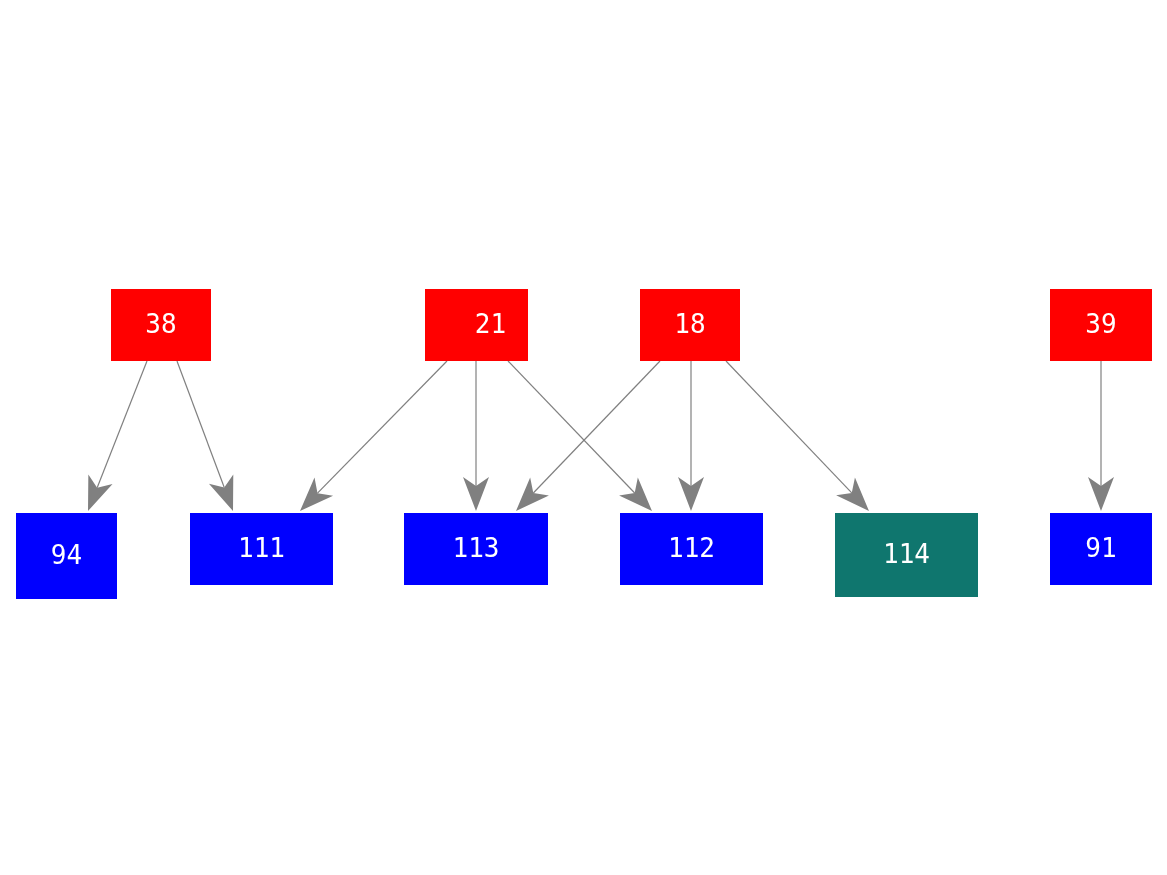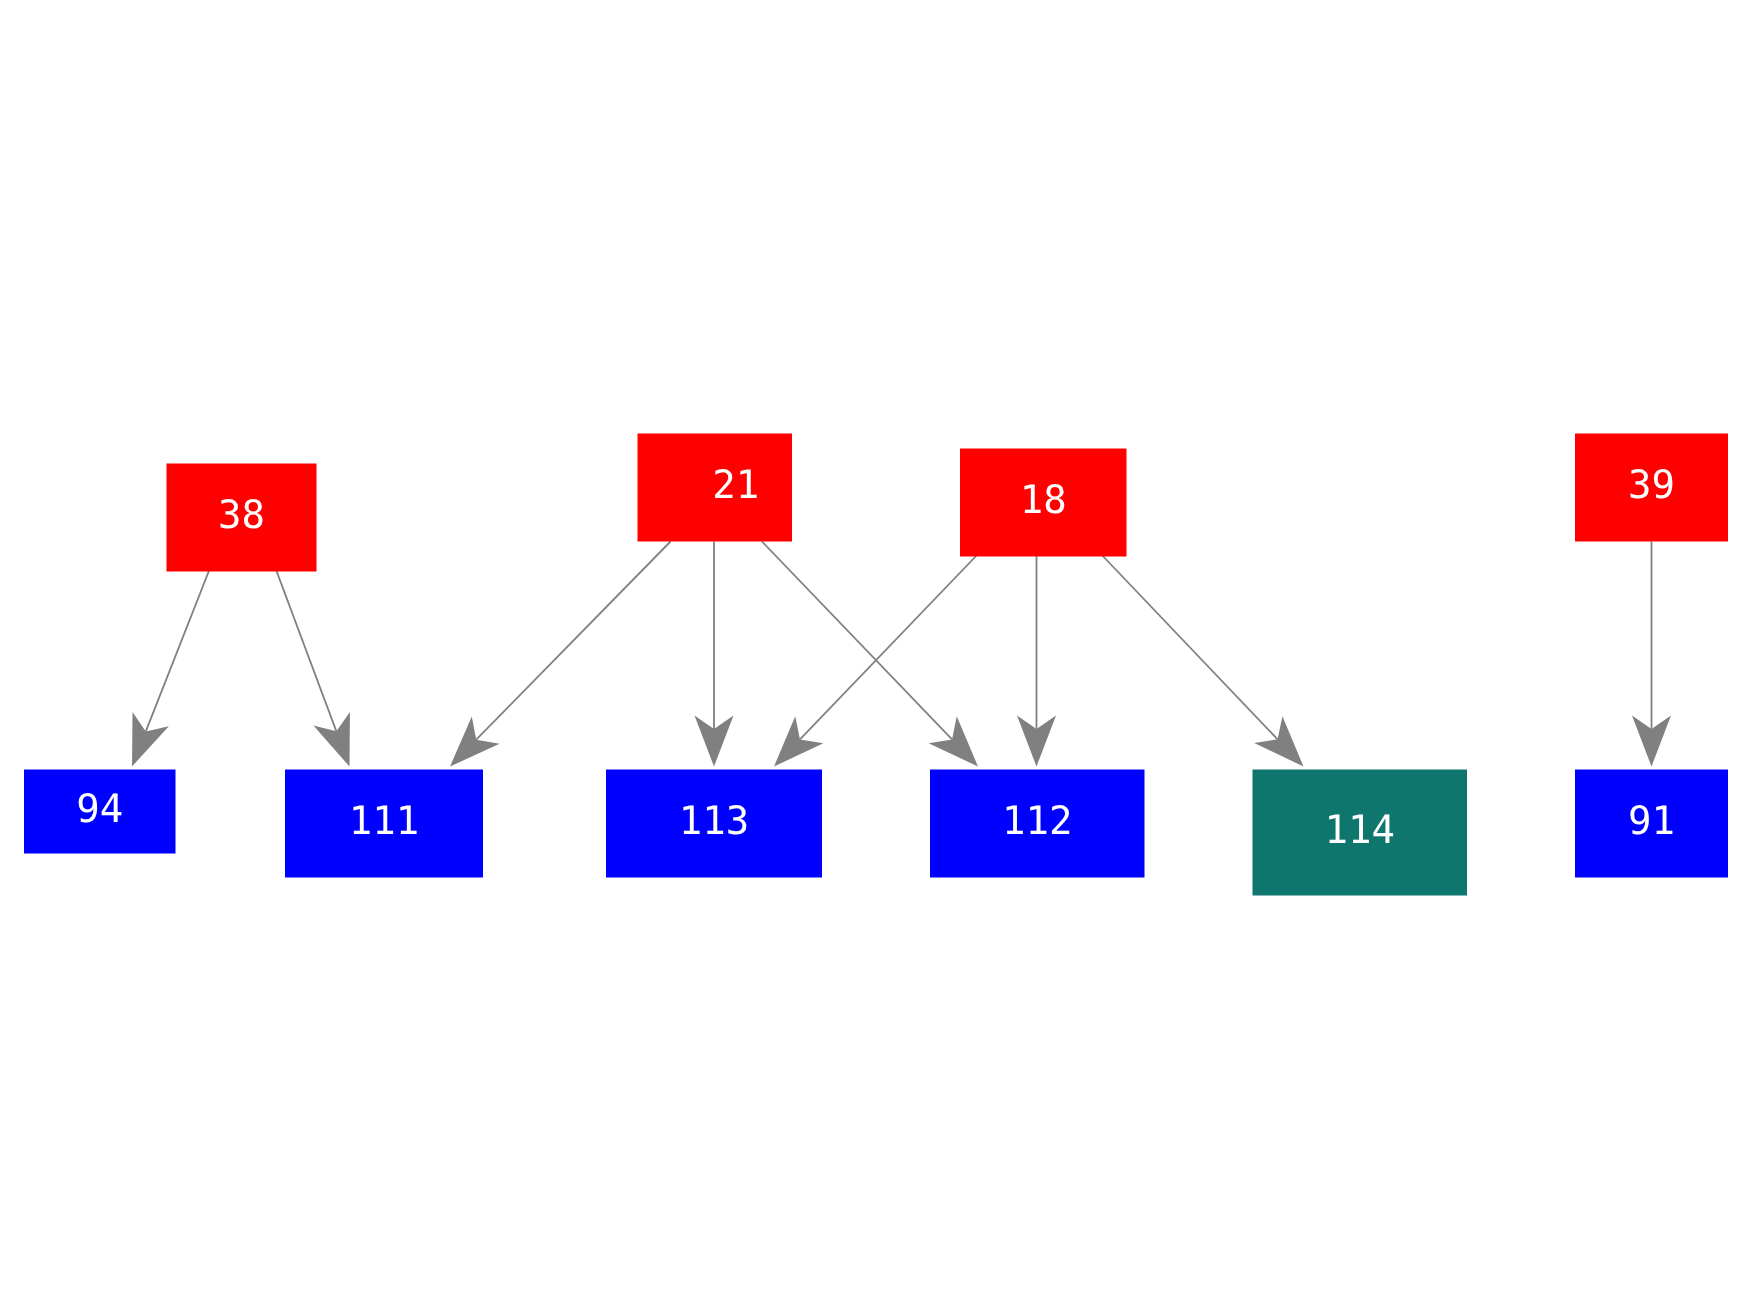--- a/index.html
+++ b/index.html
@@ -81,36 +81,36 @@
         <line x1="726" y1="361" x2="851.7495861757542" y2="492.90516032421766" stroke="#808080" stroke-width="1.2"></line>
         <path d="M 869 511 L 836.1301205676189 495.3612332295438 L 851.7495861757542 492.90516032421766 L 854.9487538304325 477.42080285232817 Z" fill="#808080"></path>
       </g>
       <g>
         <line x1="1101" y1="361" x2="1101" y2="486" stroke="#808080" stroke-width="1.2"></line>
         <path d="M 1101 511 L 1088 477 L 1101 486 L 1114 477 Z" fill="#808080"></path>
       </g>
     </svg>
 
   <div id="node-layer">
-      <div class="node" style="left: 111px; top: 289px; width: 100px; height: 72px; background: rgb(255, 0, 0); color: rgb(255, 255, 255); margin-top: 20px;">
+      <div class="node" style="left: 111px; top: 289px; width: 100px; height: 72px; background: rgb(255, 0, 0); color: rgb(255, 255, 255);">
         <span class="node-label">38</span>
       </div>
       <div class="node" style="left: 425px; top: 289px; width: 103px; height: 72px; background: rgb(255, 0, 0); color: rgb(255, 255, 255); padding-left: 28px;">
         <span class="node-label">21</span>
       </div>
-      <div class="node" style="left: 640px; top: 289px; width: 111px; height: 72px; background: rgb(255, 0, 0); color: rgb(255, 255, 255); margin-top: 10px;">
+      <div class="node" style="left: 640px; top: 289px; width: 100px; height: 72px; background: rgb(255, 0, 0); color: rgb(255, 255, 255);">
         <span class="node-label">18</span>
       </div>
       <div class="node" style="left: 1050px; top: 289px; width: 102px; height: 72px; background: rgb(255, 0, 0); color: rgb(255, 255, 255);">
         <span class="node-label">39</span>
       </div>
-      <div class="node" style="left: 16px; top: 513px; width: 101px; height: 56px; background: rgb(0, 0, 255); color: rgb(255, 255, 255);">
+      <div class="node" style="left: 16px; top: 513px; width: 101px; height: 86px; background: rgb(0, 0, 255); color: rgb(255, 255, 255);">
         <span class="node-label">94</span>
       </div>
-      <div class="node" style="left: 190px; top: 513px; width: 132px; height: 72px; background: rgb(0, 0, 255); color: rgb(255, 255, 255); align-items: center;">
+      <div class="node" style="left: 190px; top: 513px; width: 143px; height: 72px; background: rgb(0, 0, 255); color: rgb(255, 255, 255); align-items: center;">
         <span class="node-label">111</span>
       </div>
       <div class="node" style="left: 404px; top: 513px; width: 144px; height: 72px; background: rgb(0, 0, 255); color: rgb(255, 255, 255);">
         <span class="node-label">113</span>
       </div>
       <div class="node" style="left: 620px; top: 513px; width: 143px; height: 72px; background: rgb(0, 0, 255); color: rgb(255, 255, 255);">
         <span class="node-label">112</span>
       </div>
       <div class="node" style="left: 835px; top: 513px; width: 143px; height: 84px; background: #0f766e; color: rgb(255, 255, 255);">
         <span class="node-label">114</span>

